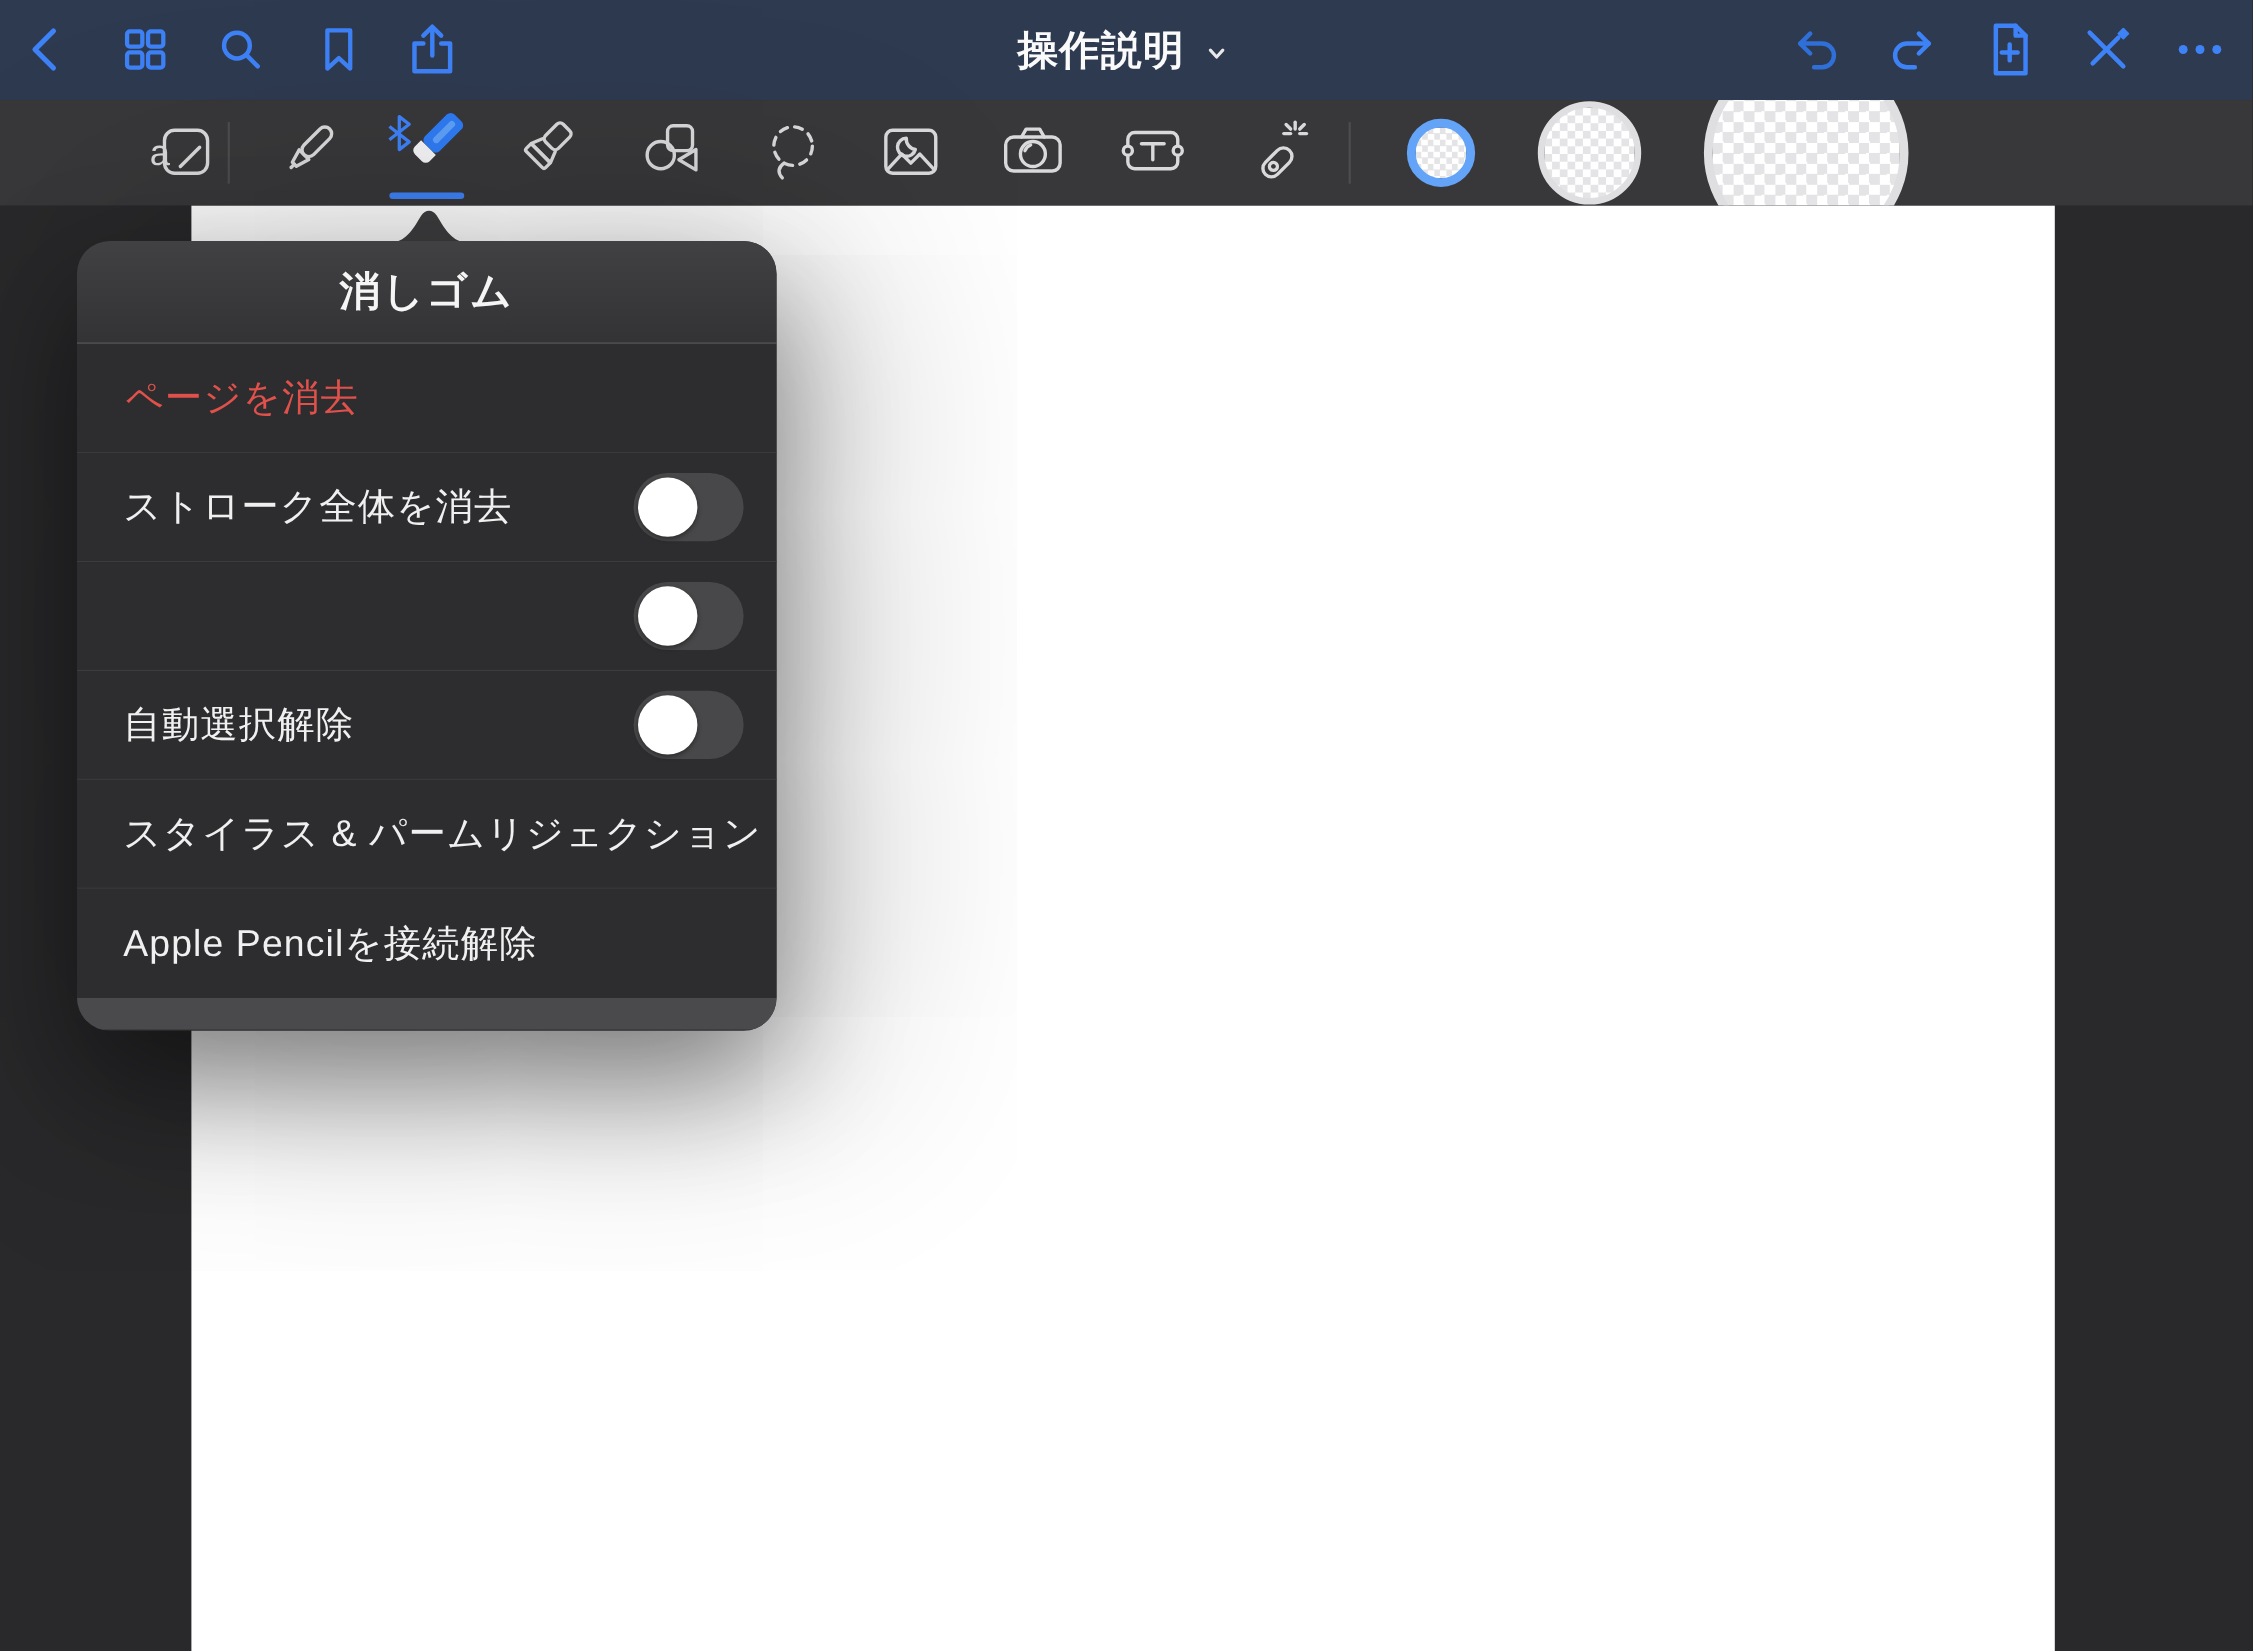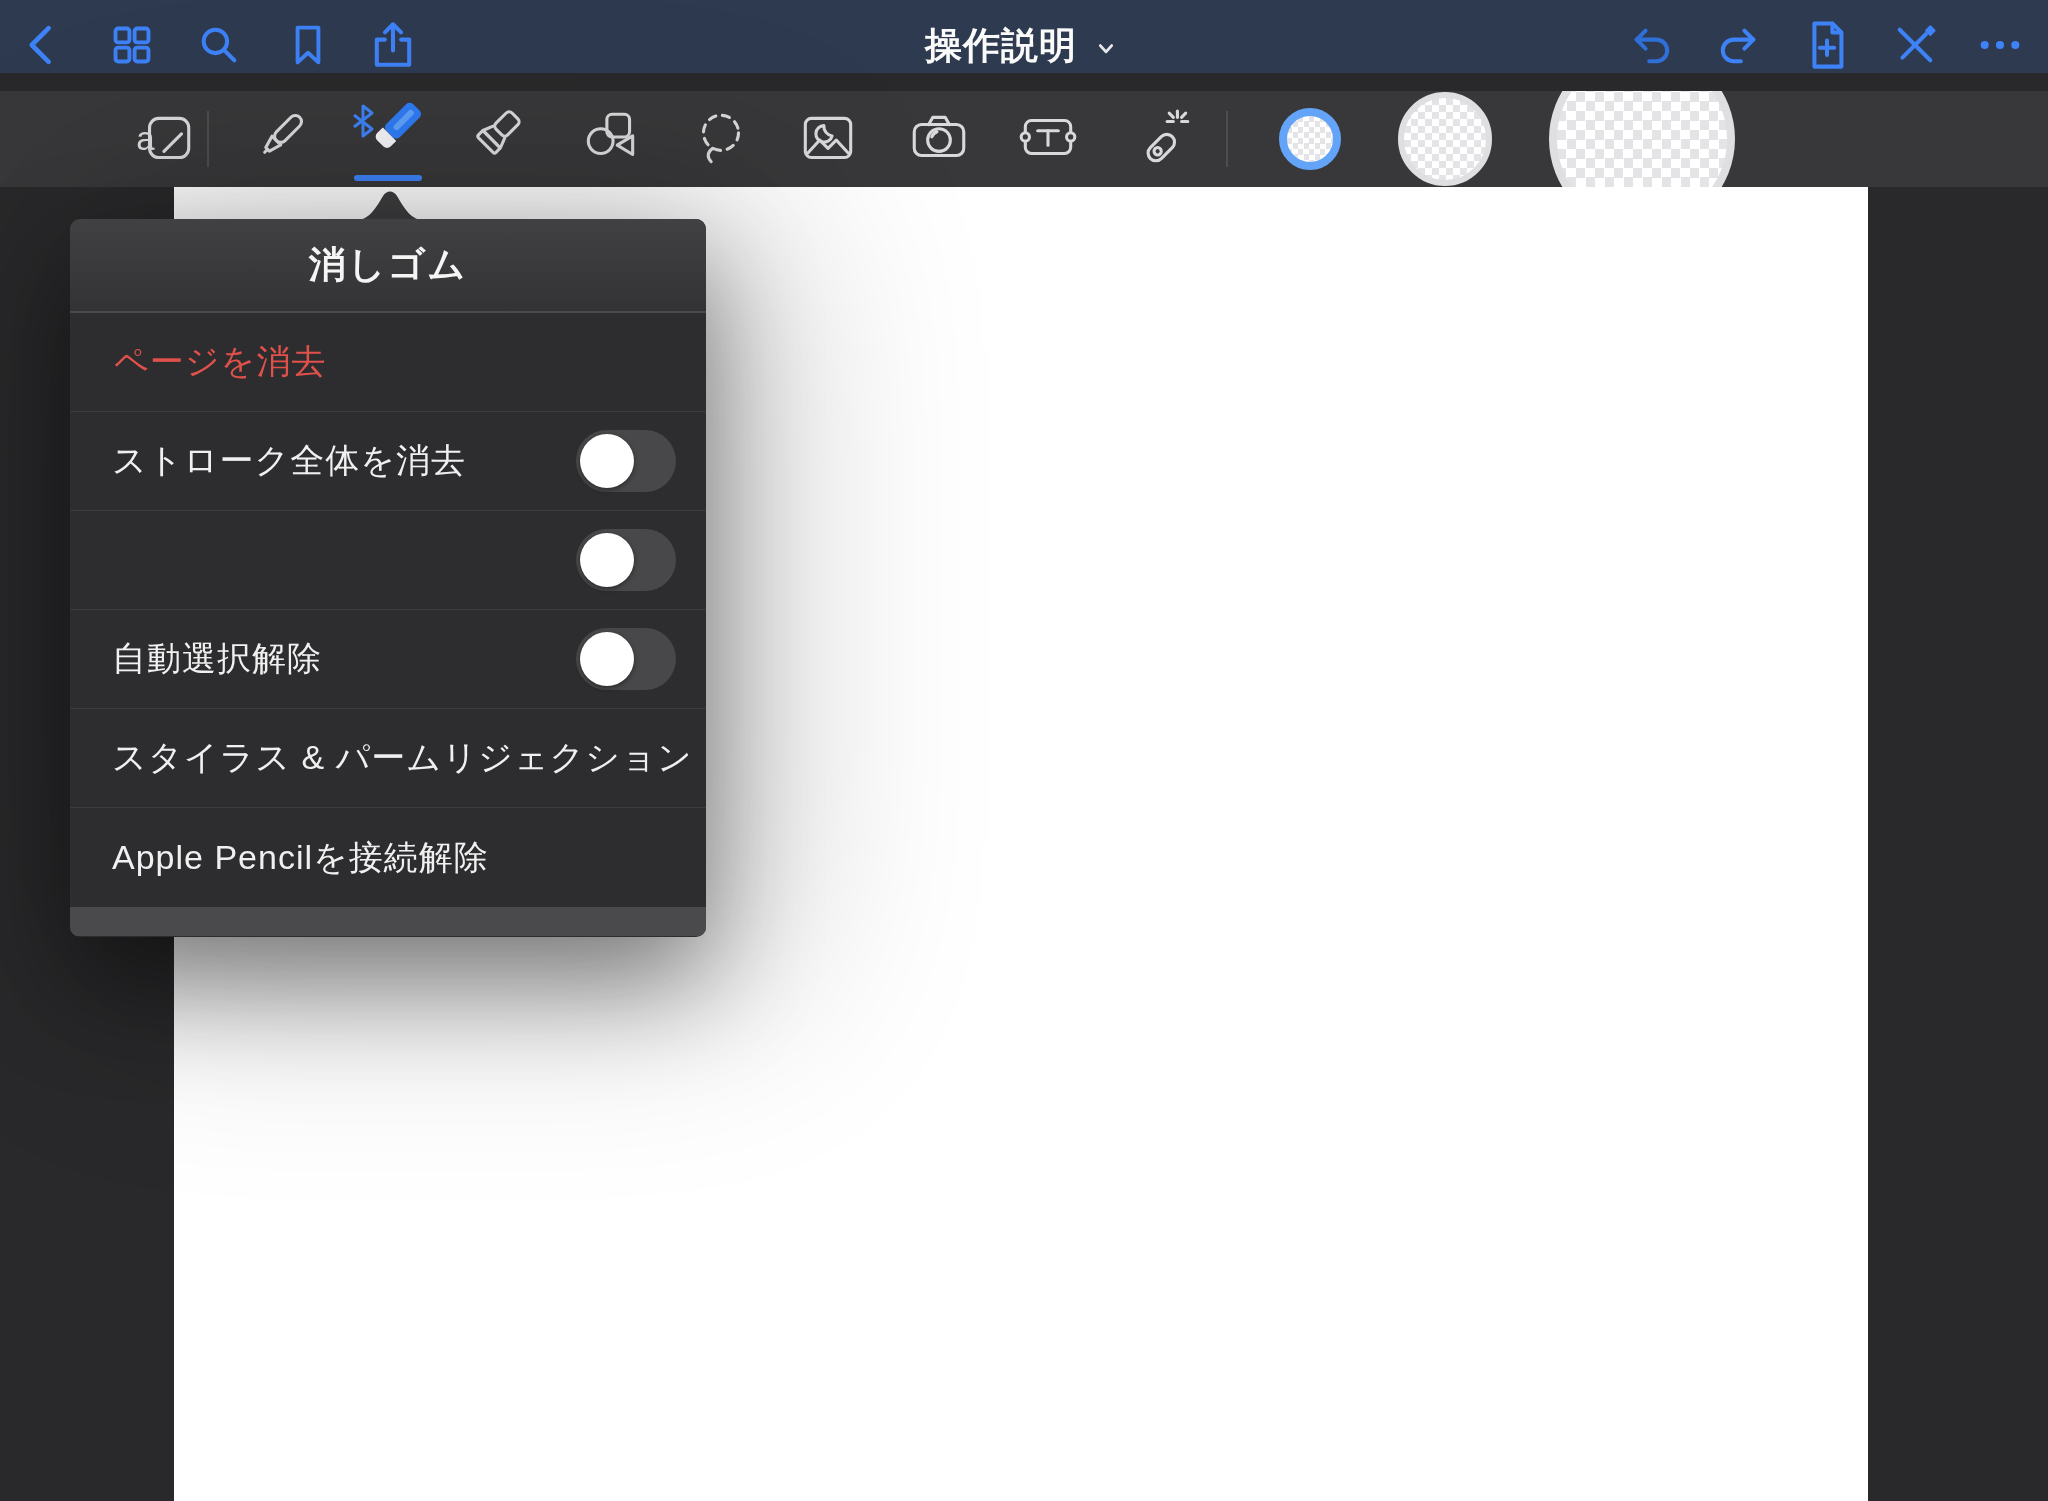--- a/index.html
+++ b/index.html
@@ -1,20 +1,20 @@
 <!DOCTYPE html>
 <html><head>
 <meta charset="utf-8">
 <style>
   html,body{margin:0;padding:0;background:#1b1b1d;}
   .app{position:relative;width:2048px;height:1501px;overflow:hidden;
        font-family:"Liberation Sans",sans-serif;background:#29292b;}
 
   
-  .navbar{position:absolute;left:0;top:0;width:2048px;height:73px;background:#2e3a50;text-align:center;}
+  .navbar{position:absolute;left:0;top:0;width:2048px;height:91px;background:#2e3a50;text-align:center;}
   .nav-btn{position:absolute;top:17px;width:56px;height:56px;display:flex;
            align-items:center;justify-content:center;cursor:pointer;background:none;border:none;padding:0;}
   .nav-title{position:absolute;left:0;top:0;width:100%;height:91px;display:flex;
              align-items:center;justify-content:center;gap:12px;pointer-events:none;}
   .nav-title span{color:#fafafa;font-size:37px;font-weight:bold;letter-spacing:1px;}
   .nav-title svg{margin-top:6px;}
 
   
   .toolbar{position:absolute;left:0;top:91px;width:2048px;height:96px;background:#38383a;overflow:hidden;}
   .tool{position:absolute;top:0;width:84px;height:96px;display:flex;align-items:center;
@@ -30,21 +30,21 @@
   .sw-large{left:1549px;top:-45px;width:186px;height:186px;border:8px solid #dfdfe1;
             background:repeating-conic-gradient(#ffffff 0% 25%, #e4e4e6 0% 50%);background-size:19px 19px;}
 
   
   .stage{position:absolute;left:0;top:187px;width:2048px;height:1314px;background:#29292b;}
   .canvas{position:absolute;left:174px;top:0;width:1694px;height:1314px;background:#ffffff;}
 
   
   .popover{position:absolute;left:70px;top:219px;width:636px;height:718px;}
   .pop-arrow{position:absolute;left:282px;top:-32px;}
-  .pop-body{position:absolute;inset:0;background:#2d2d2f;border-radius:10px;overflow:hidden;
+  .pop-body{position:absolute;inset:0;background:#2d2d2f;border-radius:30px;overflow:hidden;
             box-shadow:0 45px 110px rgba(0,0,0,.45), 40px 20px 220px 30px rgba(0,0,0,.20);}
   .pop-header{height:94px;background:linear-gradient(180deg,#414143,#333335);
               display:flex;align-items:center;justify-content:center;
               border-bottom:2px solid #4a4a4c;box-sizing:border-box;}
   .pop-header span{color:#f5f5f5;font-size:37px;font-weight:bold;letter-spacing:2px;}
   .pop-row{position:relative;height:99px;display:flex;align-items:center;background:#2d2d2f;
            border-bottom:1px solid #3c3c3e;box-sizing:border-box;cursor:pointer;}
   .pop-row .label{margin-left:42px;font-size:34px;color:#f0f0f0;letter-spacing:1px;}
   .pop-row.destructive .label{color:#e0514b;margin-left:44px;}
   .pop-footer{height:29px;background:#4a4a4c;}

